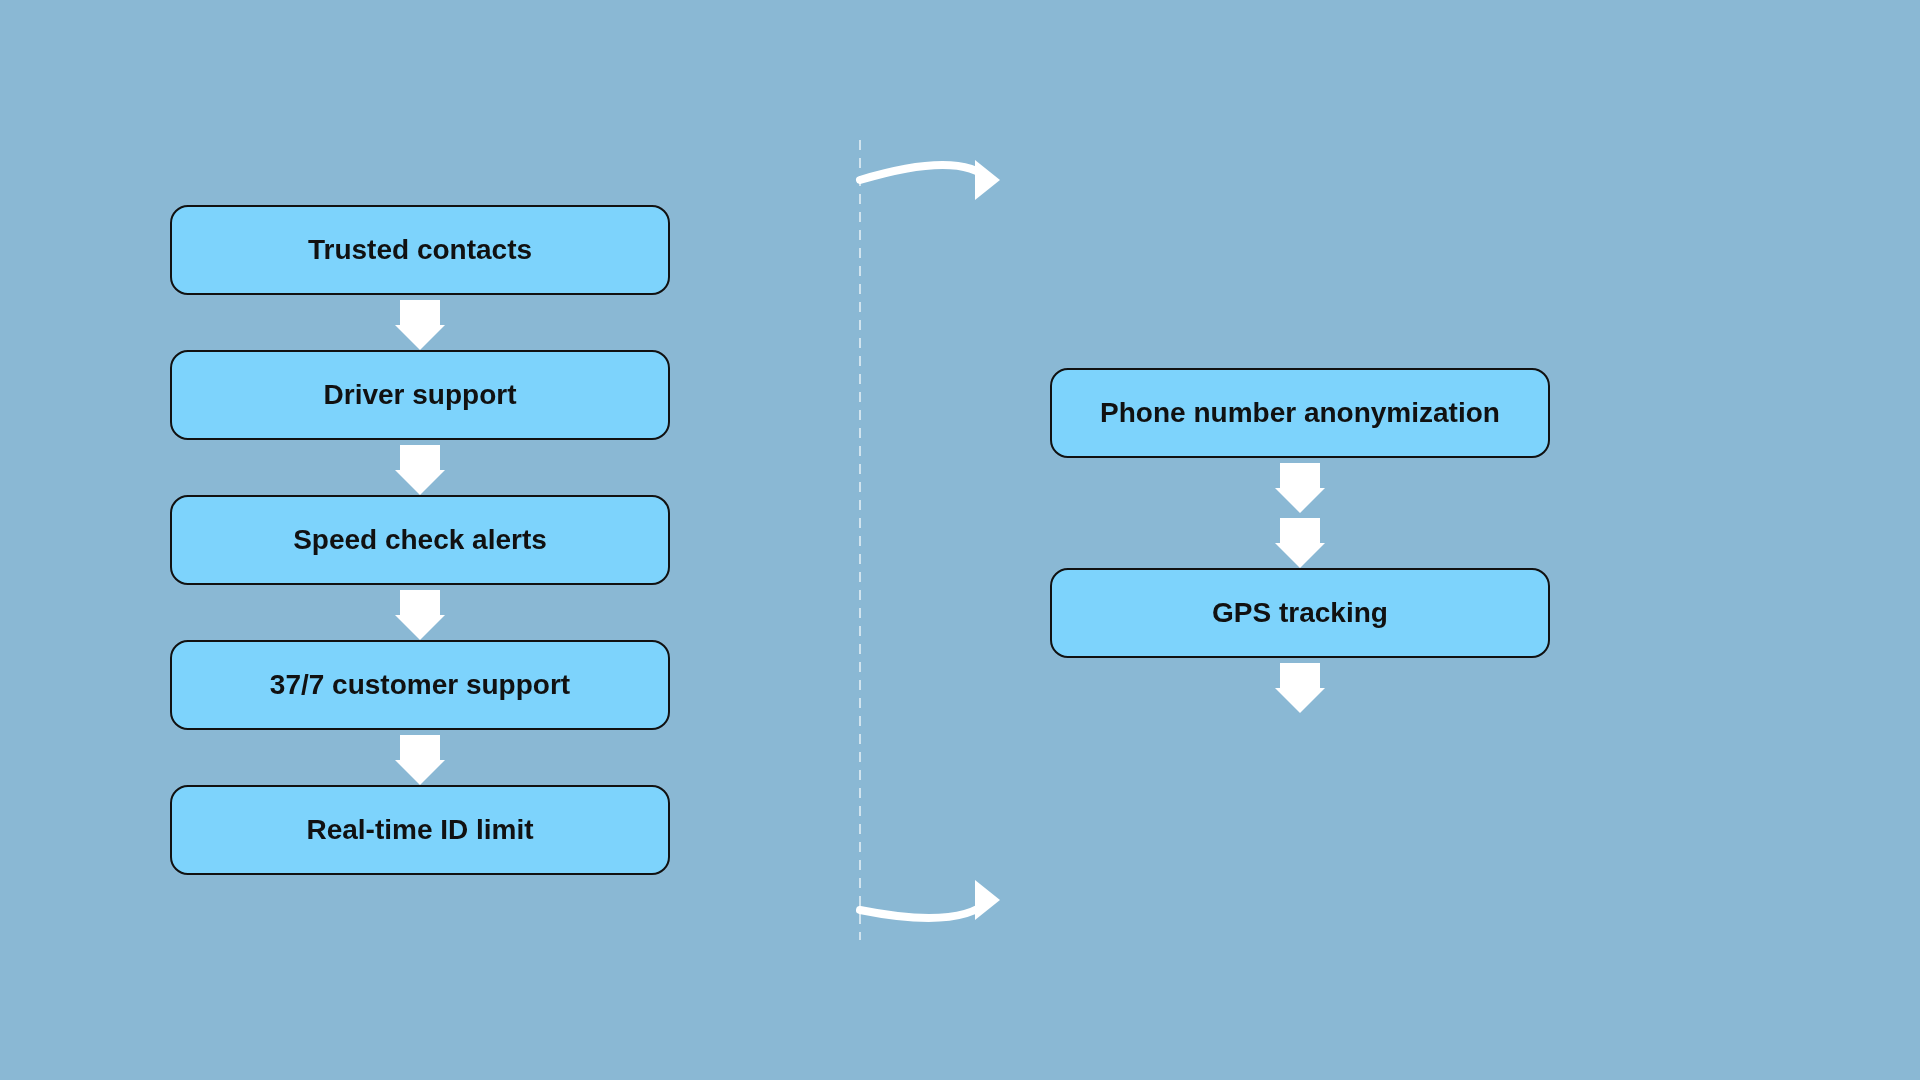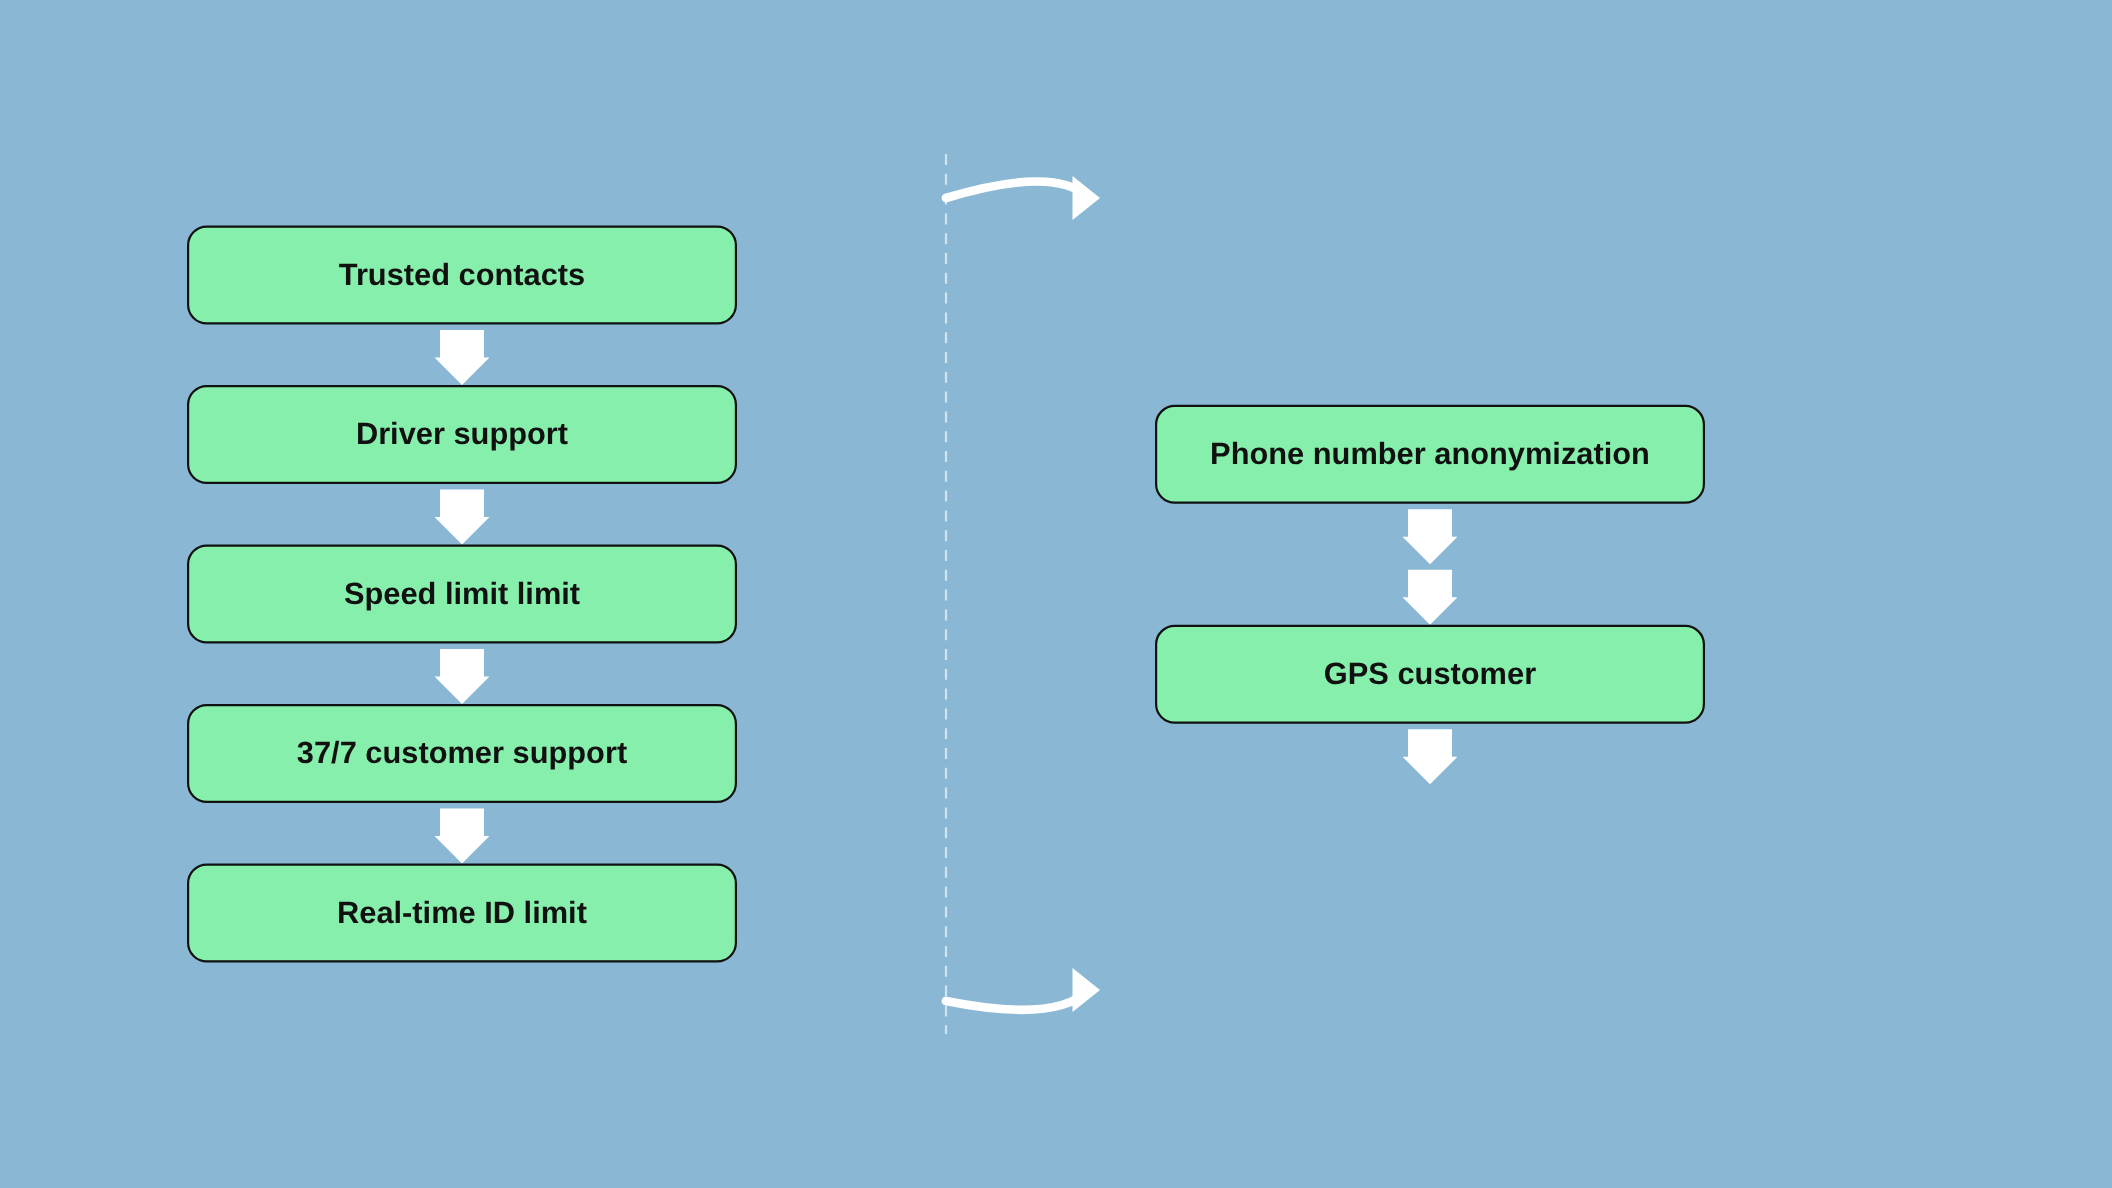--- a/index.html
+++ b/index.html
@@ -37,21 +37,21 @@
 
     .left-column {
       width: 520px;
     }
 
     .right-column {
       width: 520px;
     }
 
     .box {
-      background-color: #86efac;
+      background-color: #7dd3fc;
       border: 2.5px solid #111;
       border-radius: 18px;
       width: 500px;
       height: 90px;
       display: flex;
       align-items: center;
       justify-content: center;
       font-size: 28px;
       font-weight: bold;
       color: #111;
@@ -107,21 +107,21 @@
       <span>Driver support</span>
     </div>
 
     <div class="arrow-down">
       <svg viewBox="0 0 50 55" fill="none">
         <polygon points="5,5 45,5 45,30 50,30 25,55 0,30 5,30" fill="white"></polygon>
       </svg>
     </div>
 
     <div class="box">
-      <span>Speed limit limit</span>
+      <span>Speed check alerts</span>
     </div>
 
     <div class="arrow-down">
       <svg viewBox="0 0 50 55" fill="none">
         <polygon points="5,5 45,5 45,30 50,30 25,55 0,30 5,30" fill="white"></polygon>
       </svg>
     </div>
 
     <div class="box">
       <span>37/7 customer support</span>
@@ -166,21 +166,21 @@
     </div>
 
 
     <div class="arrow-down">
       <svg viewBox="0 0 50 55" fill="none">
         <polygon points="5,5 45,5 45,30 50,30 25,55 0,30 5,30" fill="white"></polygon>
       </svg>
     </div>
 
     <div class="box">
-      <span>GPS customer</span>
+      <span>GPS tracking</span>
     </div>
 
     <div class="arrow-down">
       <svg viewBox="0 0 50 55" fill="none">
         <polygon points="5,5 45,5 45,30 50,30 25,55 0,30 5,30" fill="white"></polygon>
       </svg>
     </div>
 
 
   </div>

